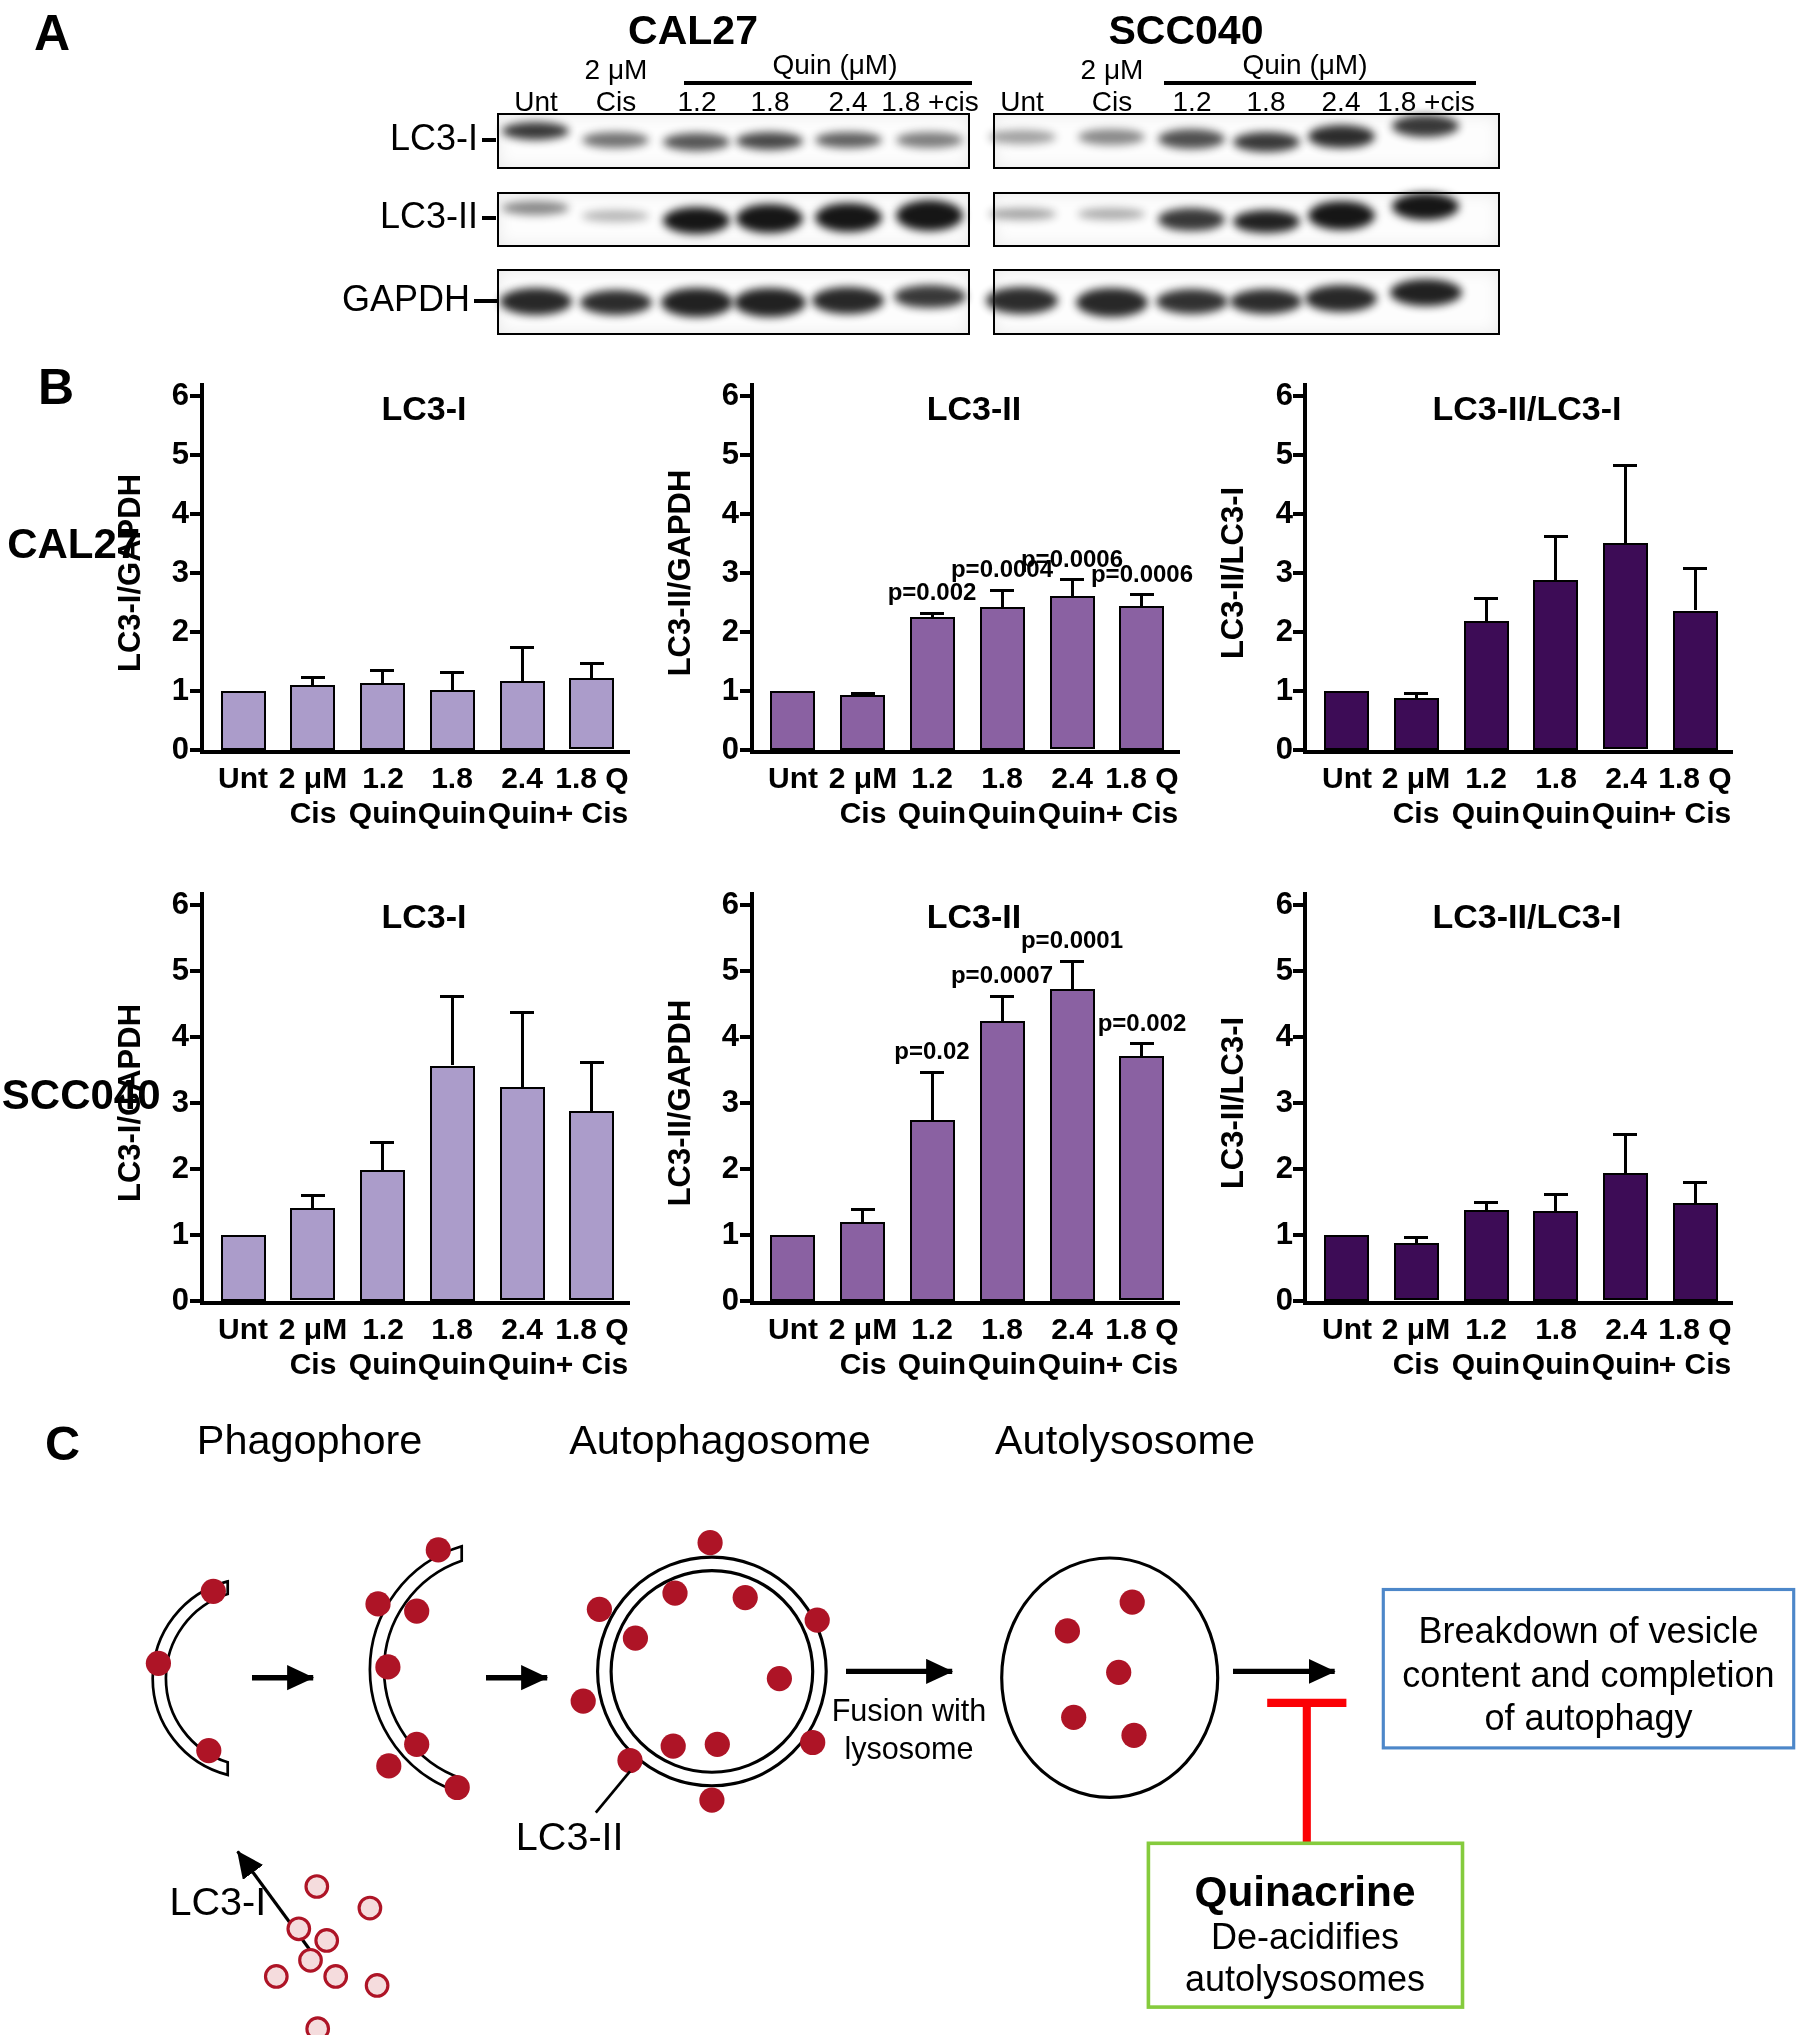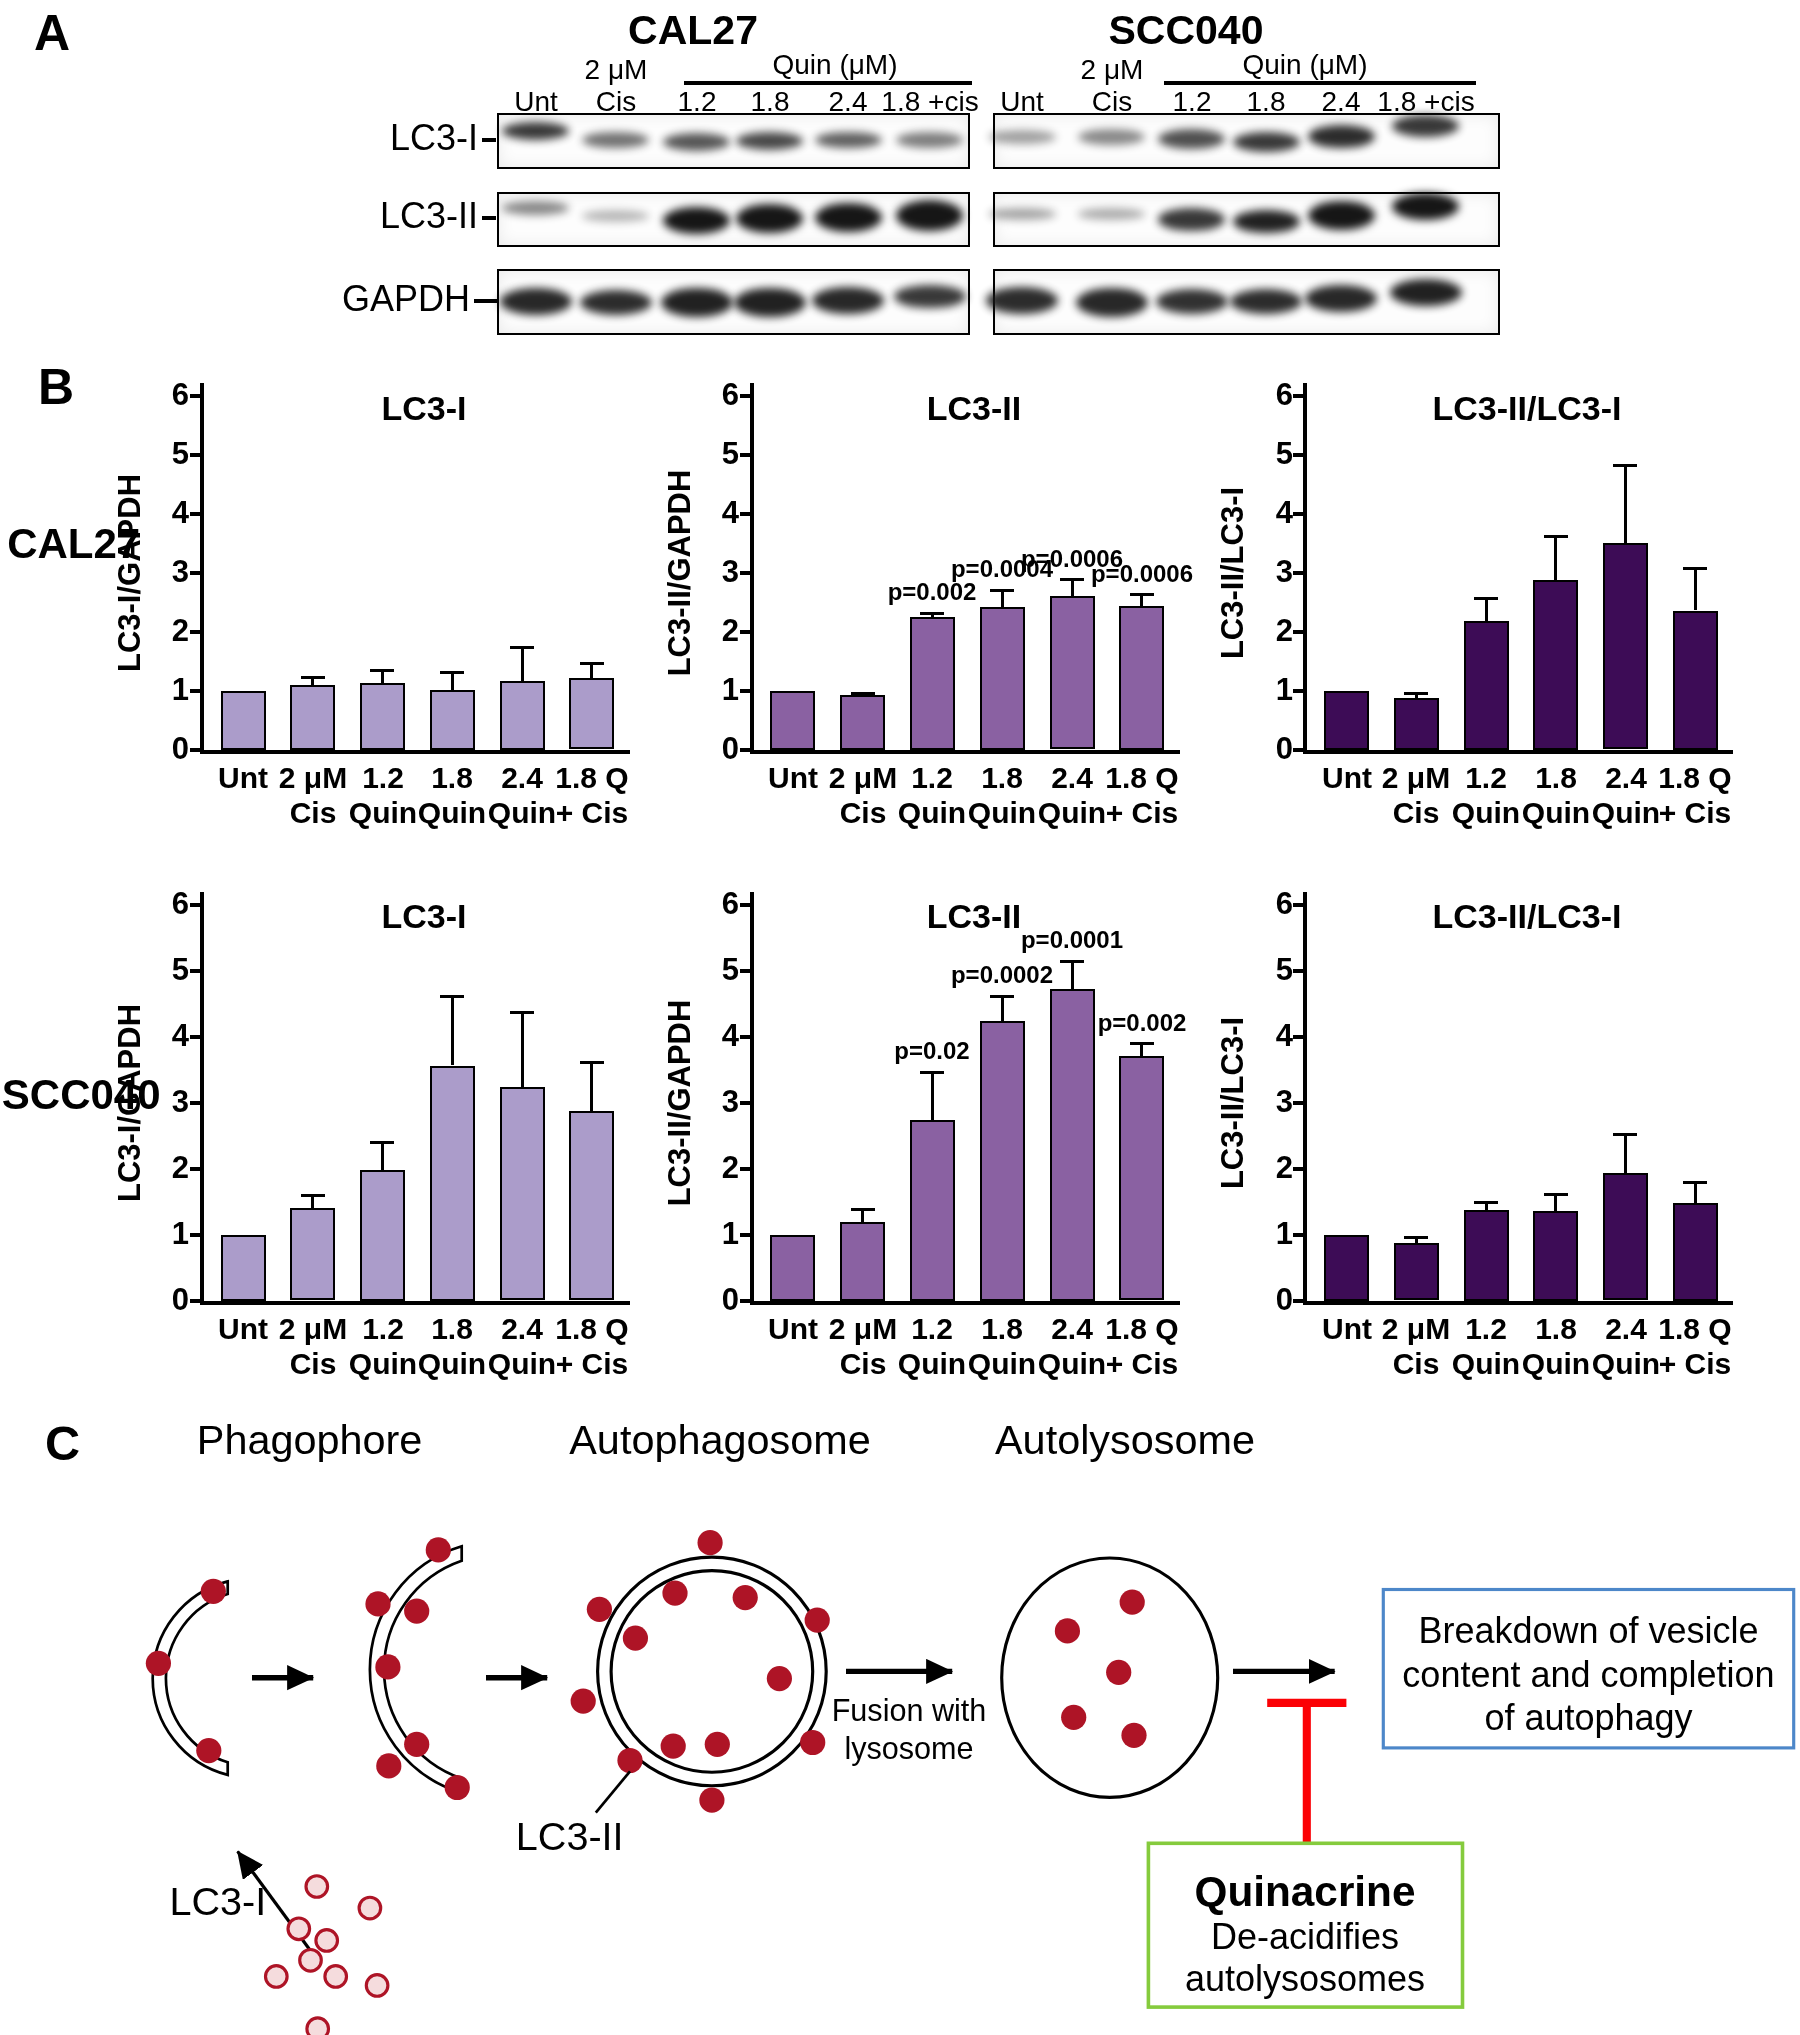--- a/index.html
+++ b/index.html
@@ -326,21 +326,21 @@
         <div class="xtick" style="left: 863px; top: 1347px;">Cis</div>
         <div class="bar" style="left: 910px; top: 1120px; width: 45px; height: 181px; background: rgb(138, 97, 162);"></div>
         <div class="err-line" style="left: 931px; top: 1072px; height: 48px;"></div>
         <div class="err-cap" style="left: 920px; top: 1071px;"></div>
         <div class="p-label" style="left: 932px; top: 1037px;">p=0.02</div>
         <div class="xtick" style="left: 932px; top: 1312px;">1.2</div>
         <div class="xtick" style="left: 932px; top: 1347px;">Quin</div>
         <div class="bar" style="left: 980px; top: 1021px; width: 45px; height: 280px; background: rgb(138, 97, 162);"></div>
         <div class="err-line" style="left: 1001px; top: 996px; height: 25px;"></div>
         <div class="err-cap" style="left: 990px; top: 995px;"></div>
-        <div class="p-label" style="left: 1002px; top: 961px;">p=0.0002</div>
+        <div class="p-label" style="left: 1002px; top: 961px;">p=0.0007</div>
         <div class="xtick" style="left: 1002px; top: 1312px;">1.8</div>
         <div class="xtick" style="left: 1002px; top: 1347px;">Quin</div>
         <div class="bar" style="left: 1050px; top: 989px; width: 45px; height: 312px; background: rgb(138, 97, 162);"></div>
         <div class="err-line" style="left: 1071px; top: 961px; height: 28px;"></div>
         <div class="err-cap" style="left: 1060px; top: 960px;"></div>
         <div class="p-label" style="left: 1072px; top: 926px;">p=0.0001</div>
         <div class="xtick" style="left: 1072px; top: 1312px;">2.4</div>
         <div class="xtick" style="left: 1072px; top: 1347px;">Quin</div>
         <div class="bar" style="left: 1119px; top: 1056px; width: 45px; height: 244px; background: rgb(138, 97, 162);"></div>
         <div class="err-line" style="left: 1140px; top: 1043px; height: 13.2px;"></div>

